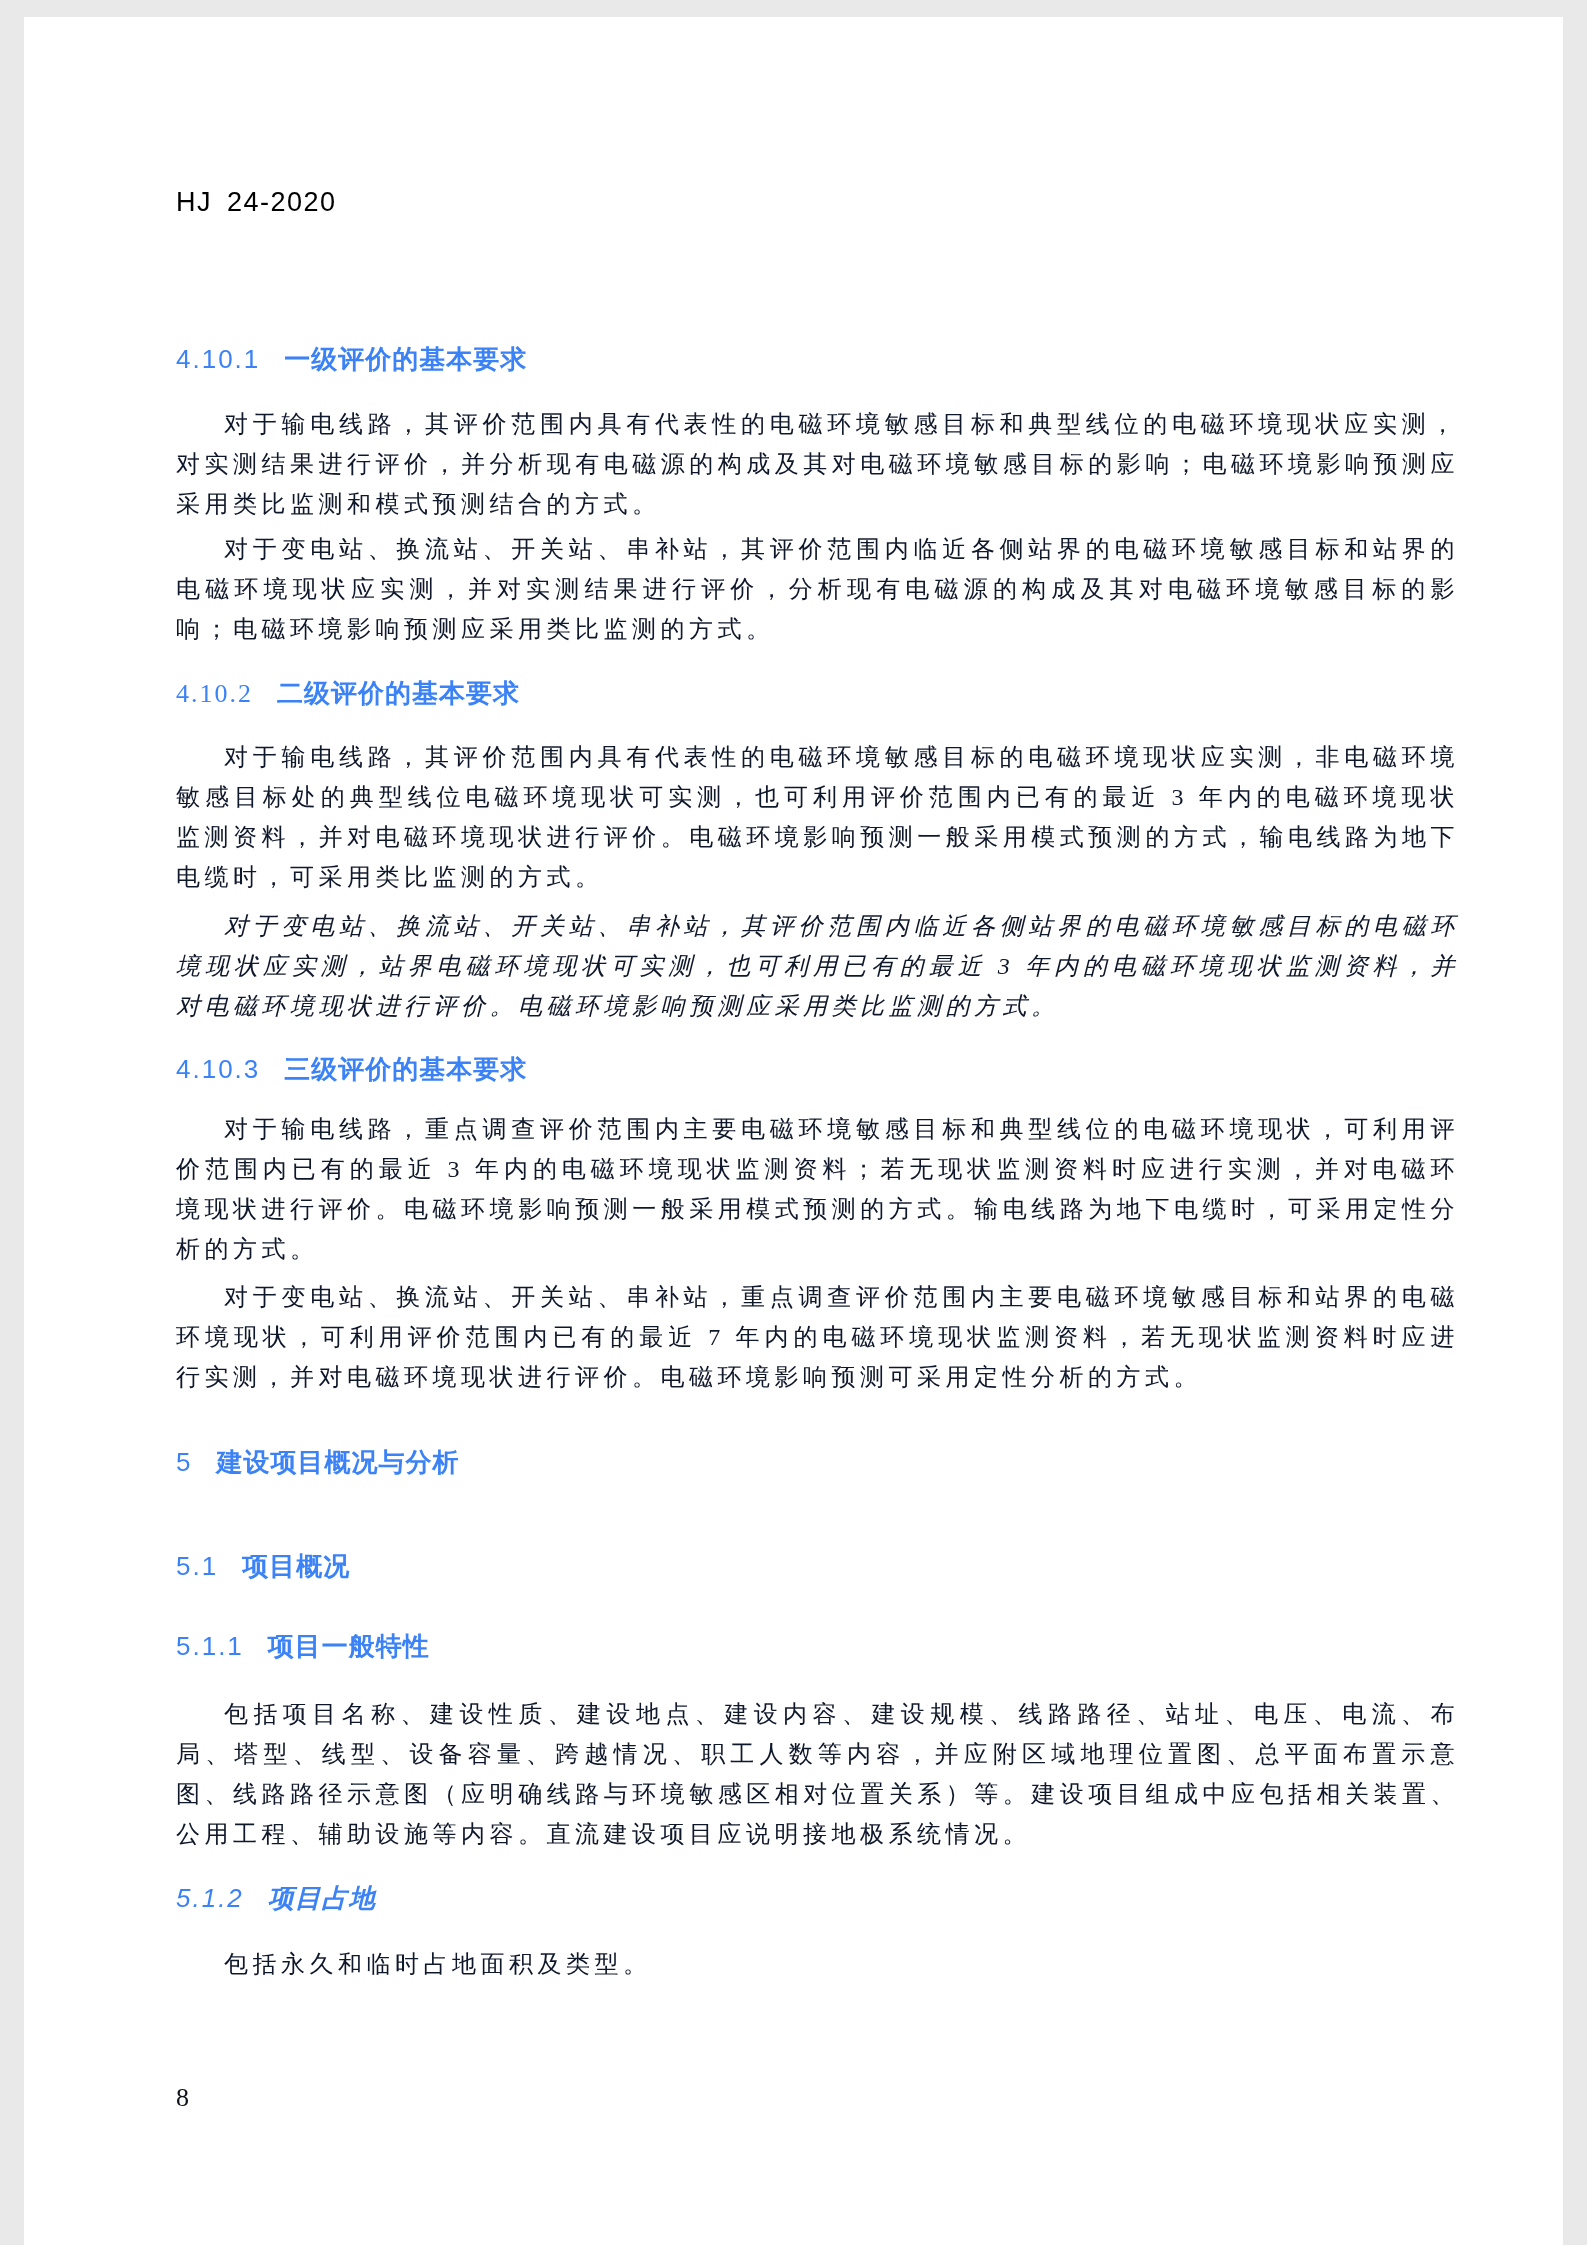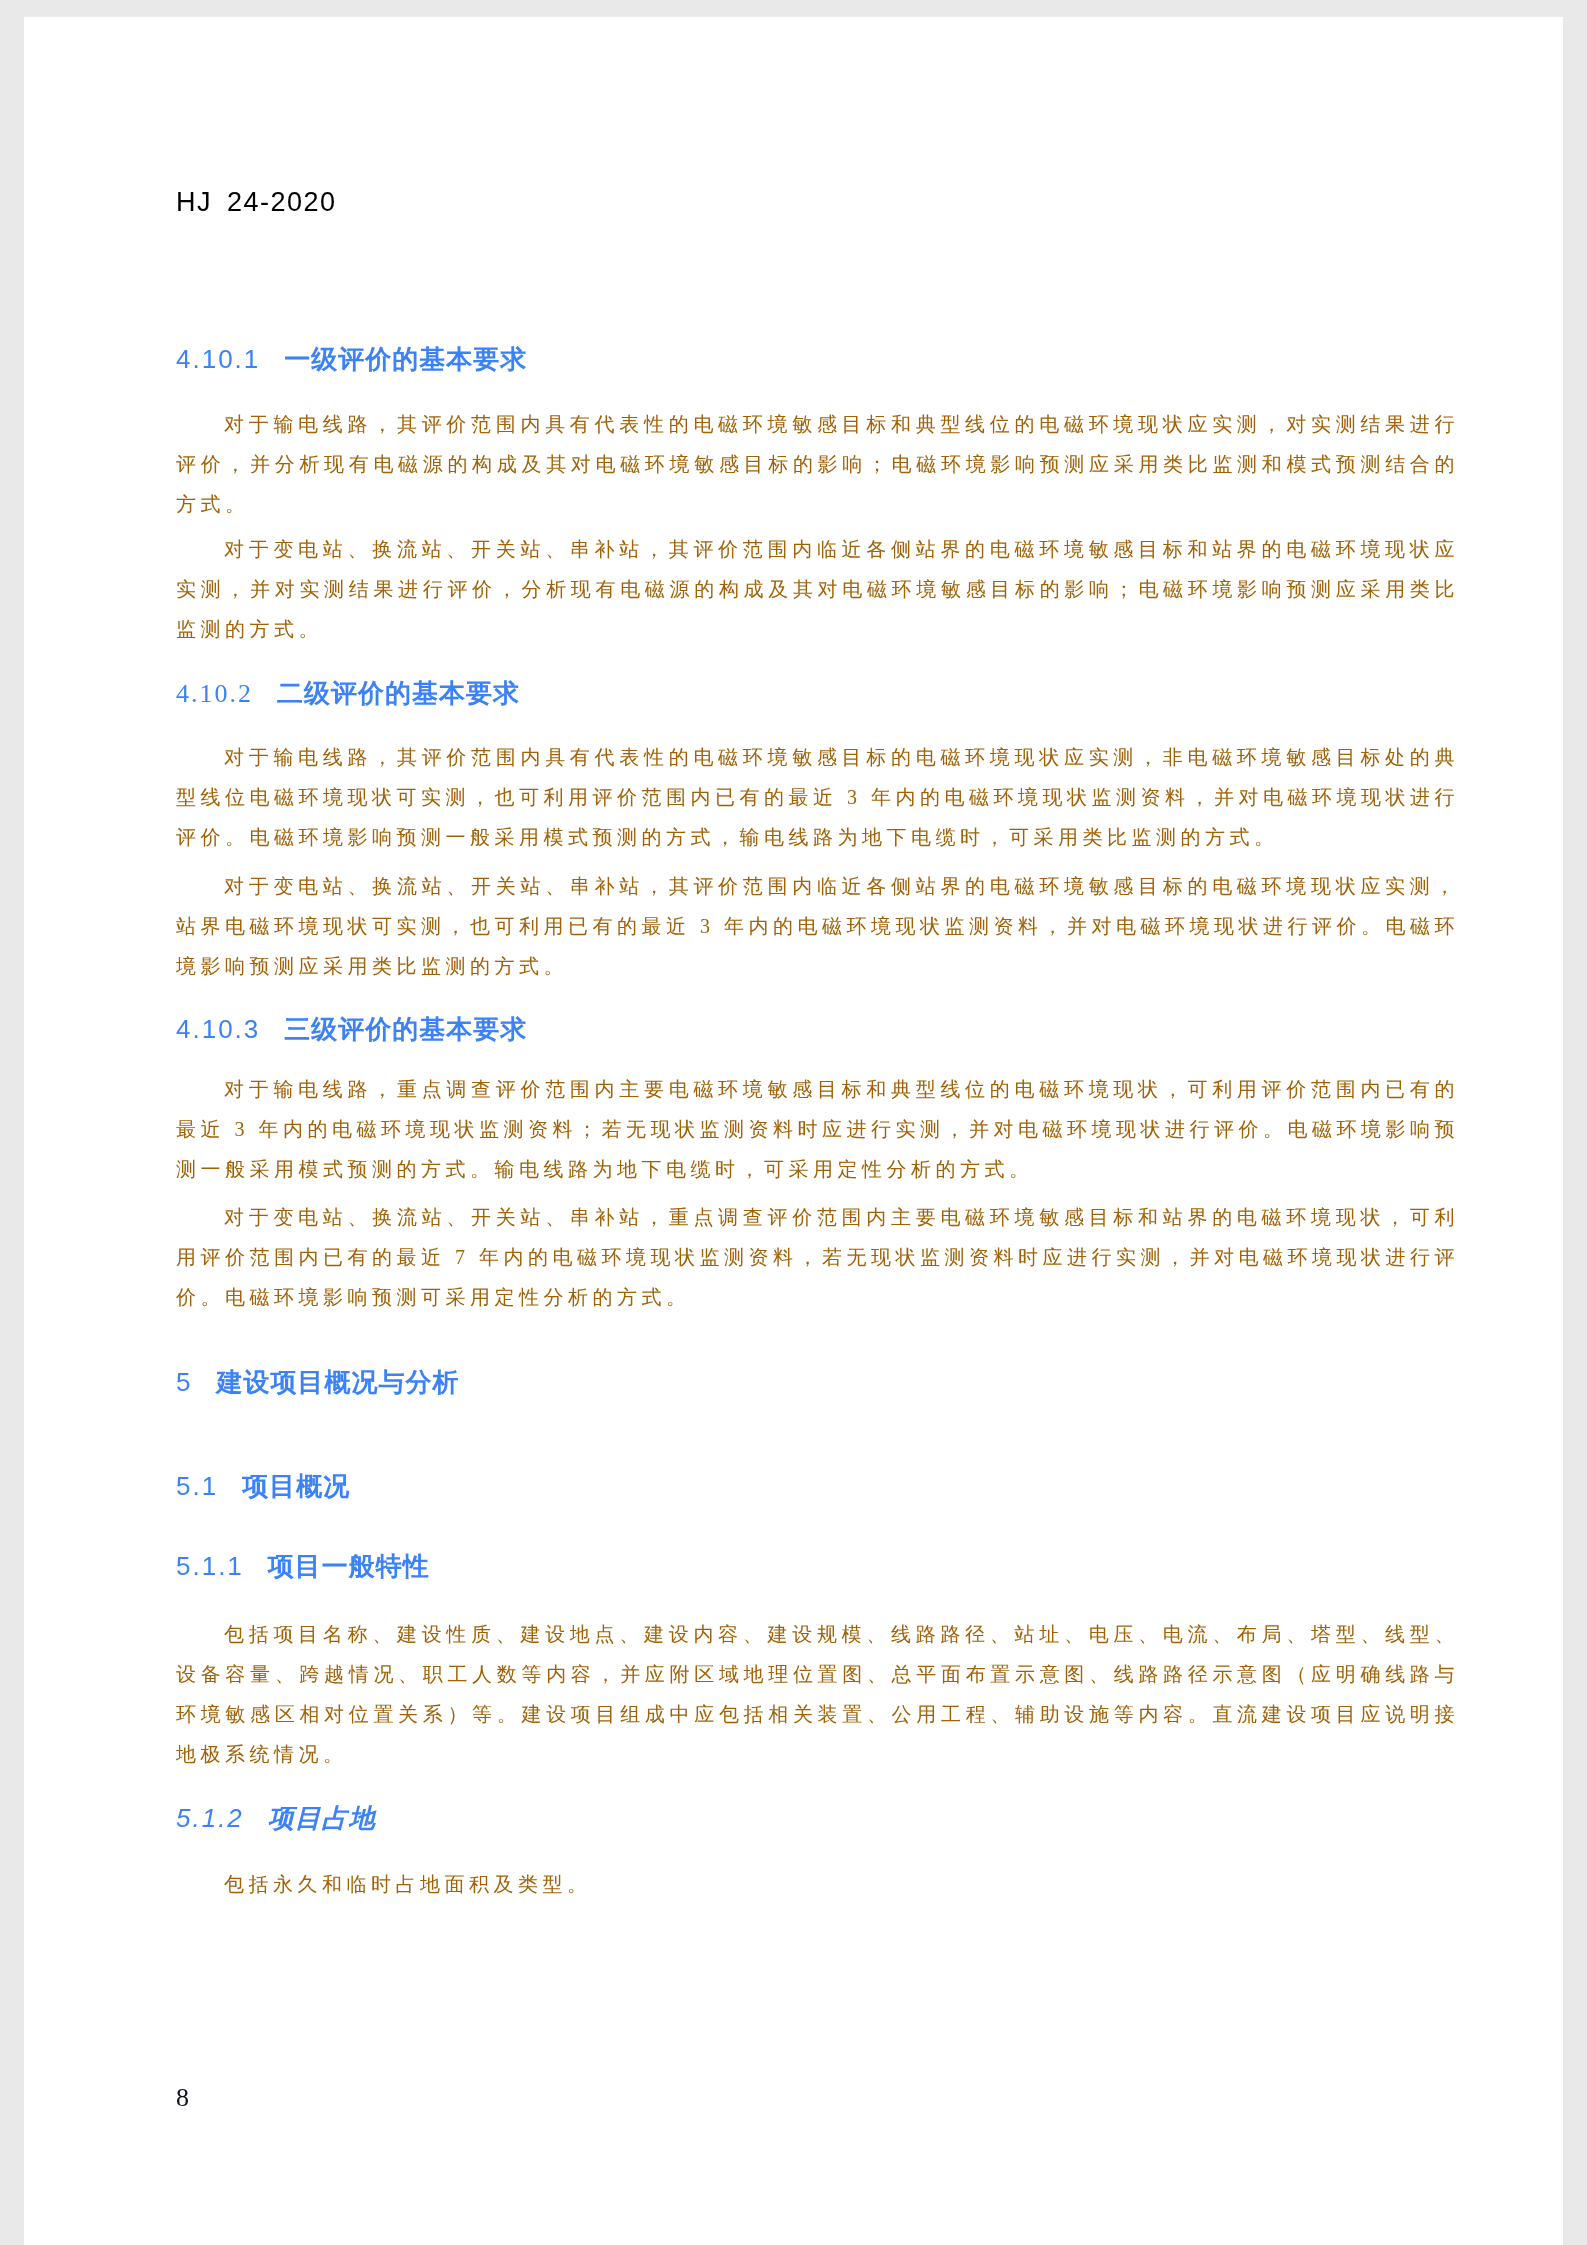--- a/index.html
+++ b/index.html
@@ -35,35 +35,35 @@
     font-family: "Liberation Sans", "DejaVu Sans", sans-serif;
     font-size: 26px;
     line-height: 30px;
     font-weight: 400;
     color: #3b82f6;
     white-space: nowrap;
   }
   .hd .num { letter-spacing: 2px; }
   .hd .ttl { font-weight: 700; margin-left: 24px; letter-spacing: 1px; }
   .para {
-    font-size: 20px;
+    font-size: 24px;
     line-height: 40px;
     letter-spacing: 4.5px;
     text-align: justify;
     text-align-last: left;
     text-indent: 48px;
-    color: #a16207;
+    color: #0f172a;
   }
   
   .mt-h4101 { margin-top: 125px; }
   .mt-p1   { margin-top: 30px; }
   .mt-p2   { margin-top: 5px; }
   .mt-h4102{ margin-top: 30px; font-family: Liberation Serif, serif; }
   .mt-p3   { margin-top: 28px; }
-  .mt-p4   { margin-top: 9px; }
+  .mt-p4   { margin-top: 9px; font-style: italic; }
   .mt-h4103{ margin-top: 28px; }
   .mt-p5   { margin-top: 25px; }
   .mt-p6   { margin-top: 8px; }
   .mt-h5   { margin-top: 50px; }
   .mt-h51  { margin-top: 74px; }
   .mt-h511 { margin-top: 50px; }
   .mt-p7   { margin-top: 33px; }
   .mt-h512 { margin-top: 29px; font-style: italic; }
   .mt-p8   { margin-top: 31px; }
   .page-number {

